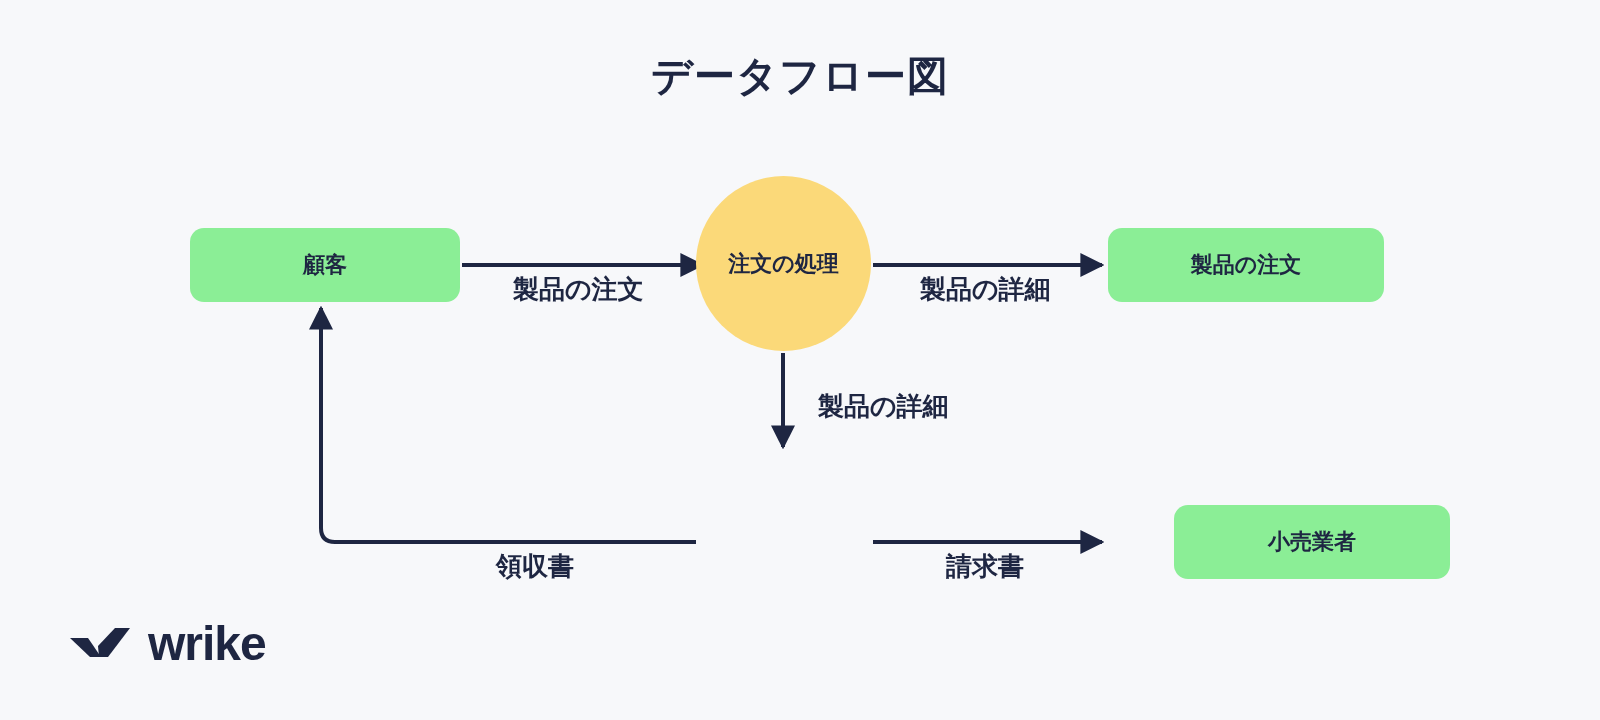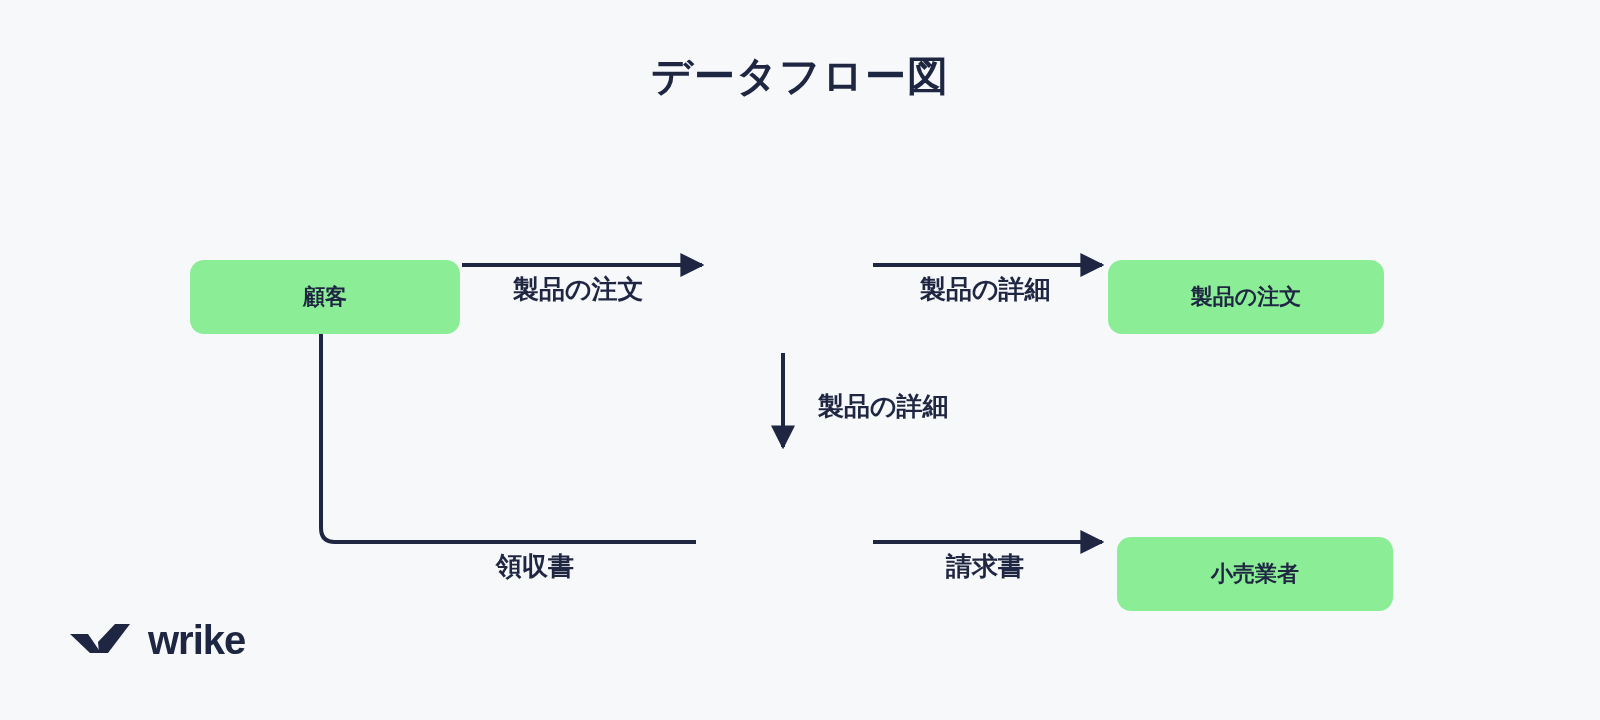--- a/index.html
+++ b/index.html
@@ -42,21 +42,20 @@
   .node {
     position: absolute;
     display: flex;
     align-items: center;
     justify-content: center;
     color: #1E2642;
     font-weight: bold;
     font-size: 22px;
     text-align: left;
     box-sizing: border-box;
-    margin-top: 32px;
   }
   .node.entity {
     background: #8BEE96;
     border-radius: 14px;
   }
   .node.process {
     background: #FBD979;
     border-radius: 50%;
   }
   .edge-label {
@@ -68,21 +67,21 @@
   }
   .logo {
     position: absolute;
     left: 68px;
     top: 620px;
     display: flex;
     align-items: center;
     gap: 12px;
   }
   .logo-text {
-    font-size: 40px;
+    font-size: 48px;
     font-weight: bold;
     color: #1E2642;
     letter-spacing: -1px;
     line-height: 1;
   }
 </style>
 </head>
 <body>
 
 <div id="canvas">
@@ -104,27 +103,30 @@
 
     <line x1="873" y1="542" x2="1102" y2="542" stroke="#1E2642" stroke-width="4" marker-end="url(#arrow)"></line>
 
     <path d="M 696 542 L 335 542 Q 321 542 321 528 L 321 308" fill="none" stroke="#1E2642" stroke-width="4" marker-end="url(#arrow)"></path>
   </svg>
 
   <div class="node entity" style="left:190px; top:228px; width:270px; height:74px;">
     <span>顧客</span>
   </div>
 
+  <div class="node process" style="left:696px; top:176px; width:175px; height:175px;">
+    <span>注文の処理</span>
+  </div>
 
   <div class="node entity" style="left:1108px; top:228px; width:276px; height:74px;">
     <span>製品の注文</span>
   </div>
 
 
-  <div class="node entity" style="left:1117px; top:505px; width:276px; height:74px;">
+  <div class="node entity" style="left:1174px; top:505px; width:276px; height:74px;">
     <span>小売業者</span>
   </div>
 
   <div class="edge-label" style="left:513px; top:272px;">製品の注文</div>
 
   <div class="edge-label" style="left:920px; top:272px;">製品の詳細</div>
 
   <div class="edge-label" style="left:818px; top:389px;">製品の詳細</div>
 
   <div class="edge-label" style="left:946px; top:549px;">請求書</div>

